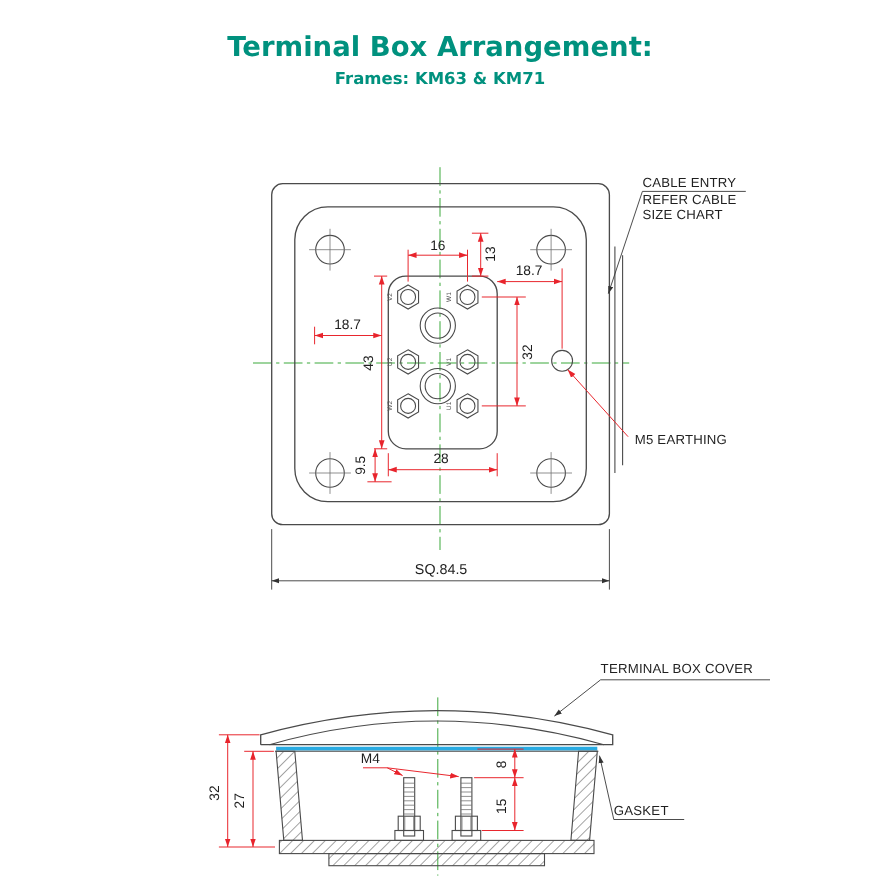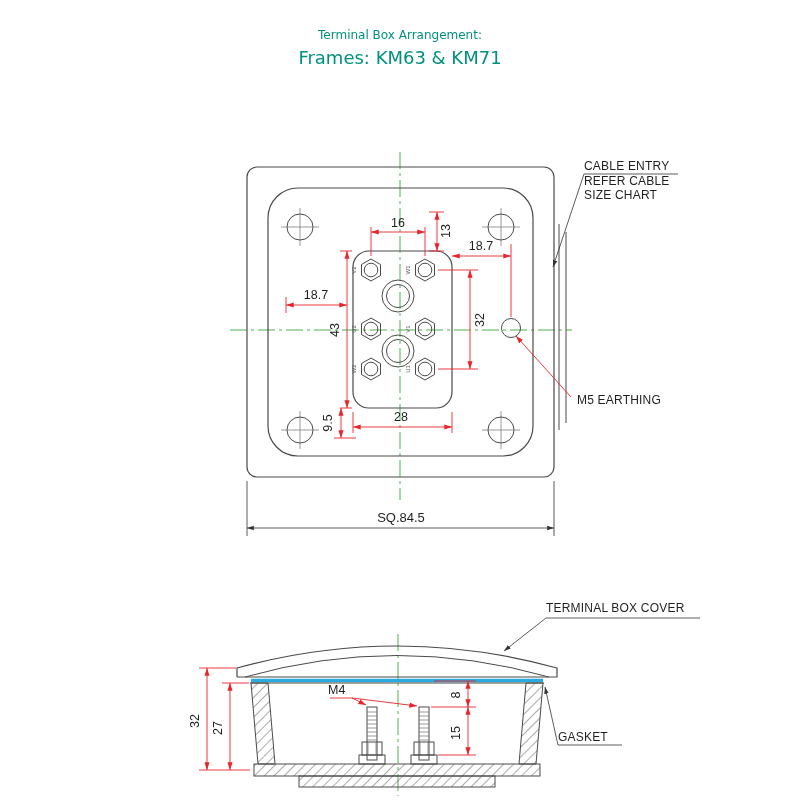--- a/index.html
+++ b/index.html
@@ -1,22 +1,22 @@
 <!DOCTYPE html>
 <html><head>
 <meta charset="utf-8">
 <style>
   html,body { margin:0; padding:0; }
   body {
     width:800px; height:800px; background:#ffffff; position:relative; overflow:hidden;
     font-family:"Liberation Sans", sans-serif;
   }
   .header { position:absolute; top:28px; left:0; width:100%; text-align:center; color:#00917e; }
-  .title    { font-family:"DejaVu Sans", sans-serif; font-weight:normal; font-size:12px; }
-  .subtitle { font-family:"DejaVu Sans", sans-serif; font-weight:normal; font-size:18px; margin-top:5px; }
+  .title    { font-family:"DejaVu Sans", sans-serif; font-weight:bold; font-size:25px; }
+  .subtitle { font-family:"DejaVu Sans", sans-serif; font-weight:bold; font-size:15px; margin-top:5px; }
   svg { position:absolute; top:0; left:0; }
   svg text { font-family:"Liberation Sans", sans-serif; fill:#1f1f1f; }
   .dim  { font-size:12.5px; }
   .blkdim { font-size:13px; }
   .lbl  { font-size:12px; letter-spacing:0.2px; }
   .tlbl { font-size:6px; fill:#555; }
   .ln     { stroke:#4a4a4a; stroke-width:1.2; fill:none; }
   .ln2    { stroke:#4a4a4a; stroke-width:1;   fill:none; }
   .lnthin { stroke:#6f6f6f; stroke-width:0.7; fill:none; }
   .red    { stroke:#e8242c; stroke-width:0.9; fill:none; }

